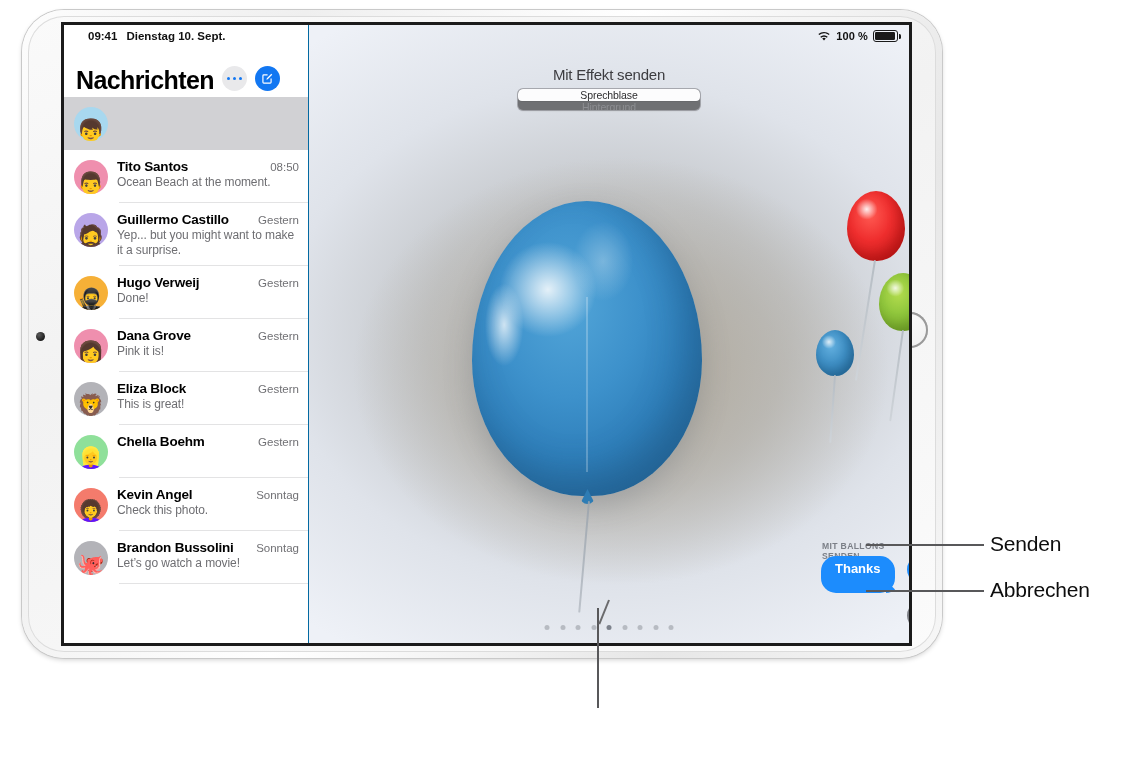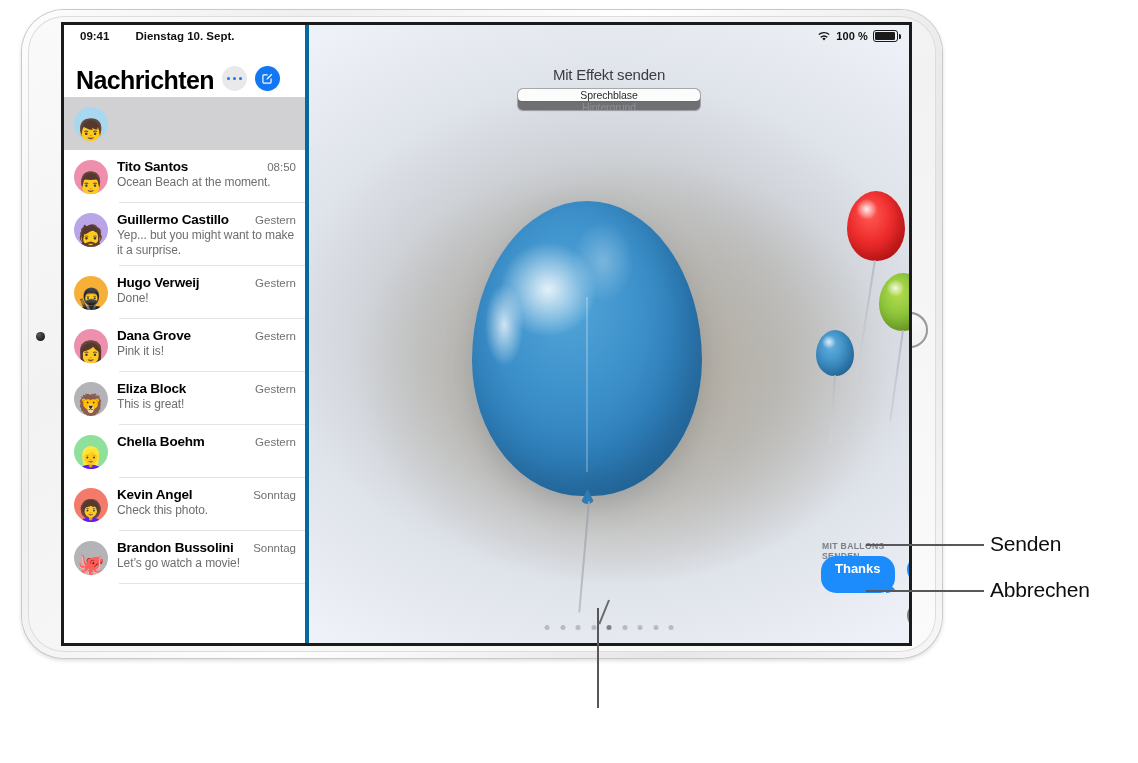--- a/index.html
+++ b/index.html
@@ -43,30 +43,30 @@
   .cam-dot {
     position:absolute; left: 14px; top: 322px;
     width: 9px; height: 9px; border-radius:50%;
     background: radial-gradient(circle at 35% 32%,#5a5a5a,#1d1d1d 70%);
   }
 
   
   .sidebar {
     position:absolute; left:0; top:0; width: 245px; height: 618px;
     background: #ffffff;
-    border-right: 4px solid #0369a1;
+    border-right: 1px solid #0369a1;
     overflow:hidden;
   }
   .statusbar {
     position:absolute; left:0; top:0; width:845px; height: 22px;
     display:flex; align-items:center;
     font-size: 11.5px; font-weight:700; color:#111;
     z-index: 40; pointer-events:none;
   }
-  .sb-left { display:flex; align-items:center; gap:26px; padding-left:16px; }
+  .sb-left { display:flex; align-items:center; gap:9px; padding-left:24px; }
   .sb-right { margin-left:auto; display:flex; align-items:center; gap:5px; padding-right:11px; }
   .sb-right .pct { font-weight:600; font-size:11px; letter-spacing:.1px;}
   .wifi-ic { width:14px; height:11px; display:block; }
   .bat {
     width: 25px; height: 12px; border:1.3px solid #1a1a1a; border-radius:3px;
     position:relative; display:inline-block;
   }
   .bat::after{ content:""; position:absolute; right:-4px; top:3.2px; width:2.2px; height:5px;
     background:#1a1a1a; border-radius:0 1.5px 1.5px 0;}
   .bat i{ position:absolute; left:1.3px; top:1.3px; bottom:1.3px; width: 20px; background:#1a1a1a; border-radius:1.2px; display:block;}

